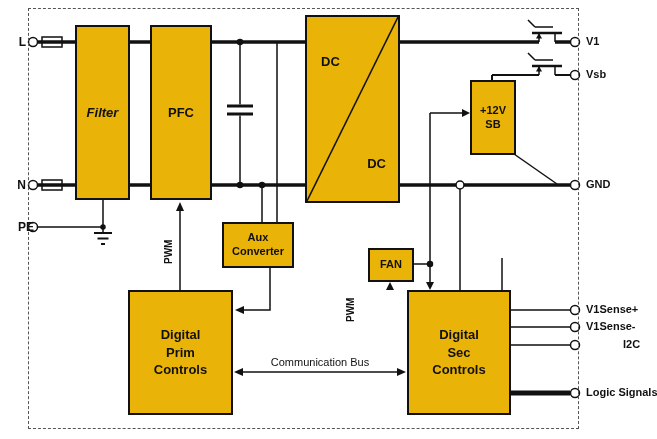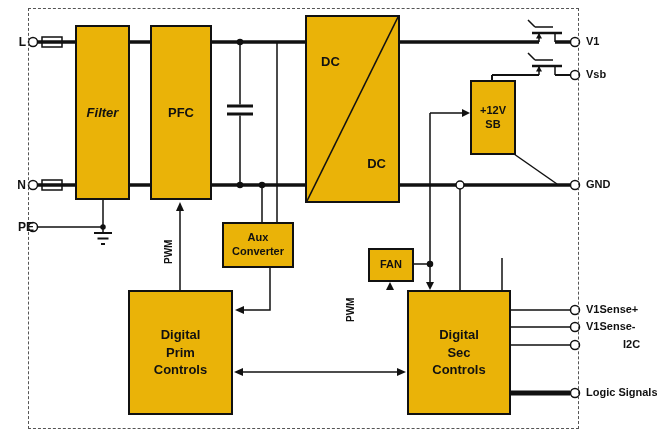--- a/index.html
+++ b/index.html
@@ -204,14 +204,15 @@
   <div class="lbl" style="left:586px;top:35px;">V1</div>
   <div class="lbl" style="left:586px;top:68px;">Vsb</div>
   <div class="lbl" style="left:586px;top:178px;">GND</div>
   <div class="lbl" style="left:586px;top:303px;">V1Sense+</div>
   <div class="lbl" style="left:586px;top:320px;">V1Sense-</div>
   <div class="lbl" style="left:586px;top:338px;margin-left:37px;">I2C</div>
   <div class="lbl" style="left:586px;top:386px;">Logic Signals</div>
 
   <div class="lbl rot" style="left:163px;top:264px;">PWM</div>
   <div class="lbl rot" style="left:345px;top:322px;">PWM</div>
+  <div class="comm-lbl">Communication Bus</div>
 
 </div>
 
 </body></html>

